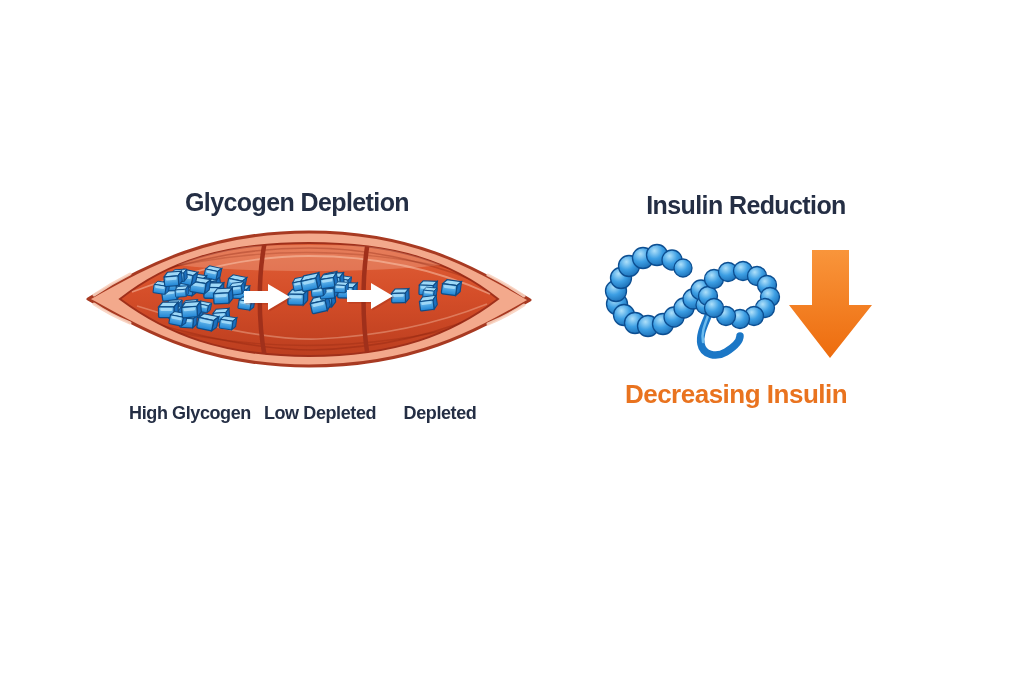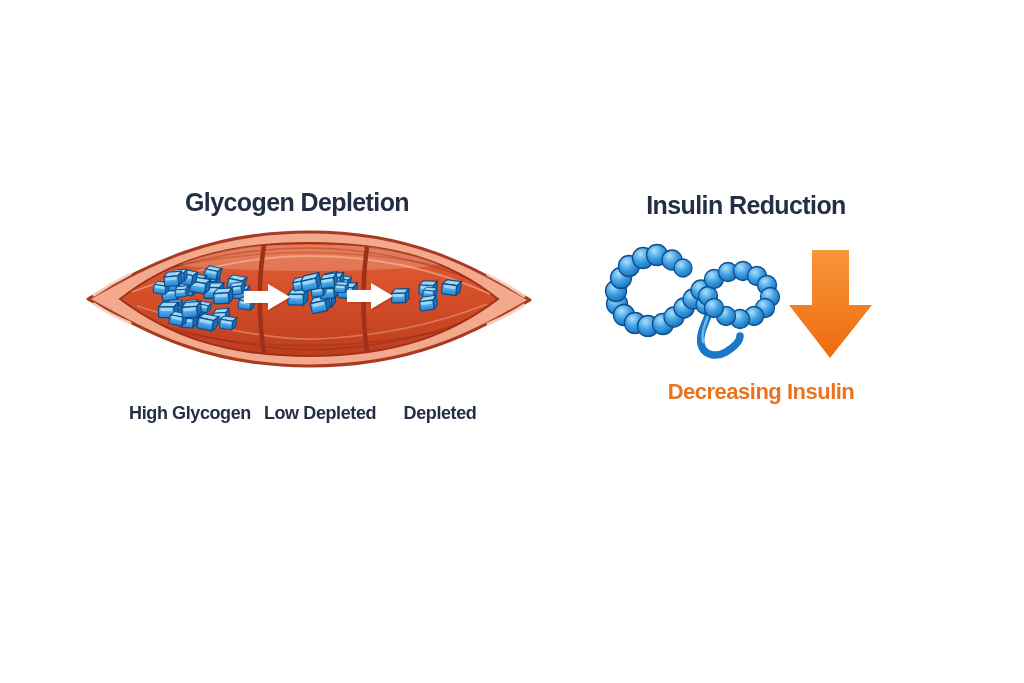--- a/index.html
+++ b/index.html
@@ -30,26 +30,25 @@
     font-weight:700;
     letter-spacing:-0.4px;
     color:#242E44;
     white-space:nowrap;
     margin-top:24px;
   }
   .caption{
     position:absolute;
     top:379px;
     transform:translateX(-50%);
-    font-size:22px;
+    font-size:26px;
     font-weight:700;
     letter-spacing:-0.5px;
     color:#E9731F;
     white-space:nowrap;
-    margin-left:25px;
   }
   svg{position:absolute;display:block;}
 </style>
 </head>
 <body>
 
 <div class="canvas">
 
   <section>
     <h2 class="panel-title" style="left:297px;top:188px;">Glycogen Depletion</h2>

